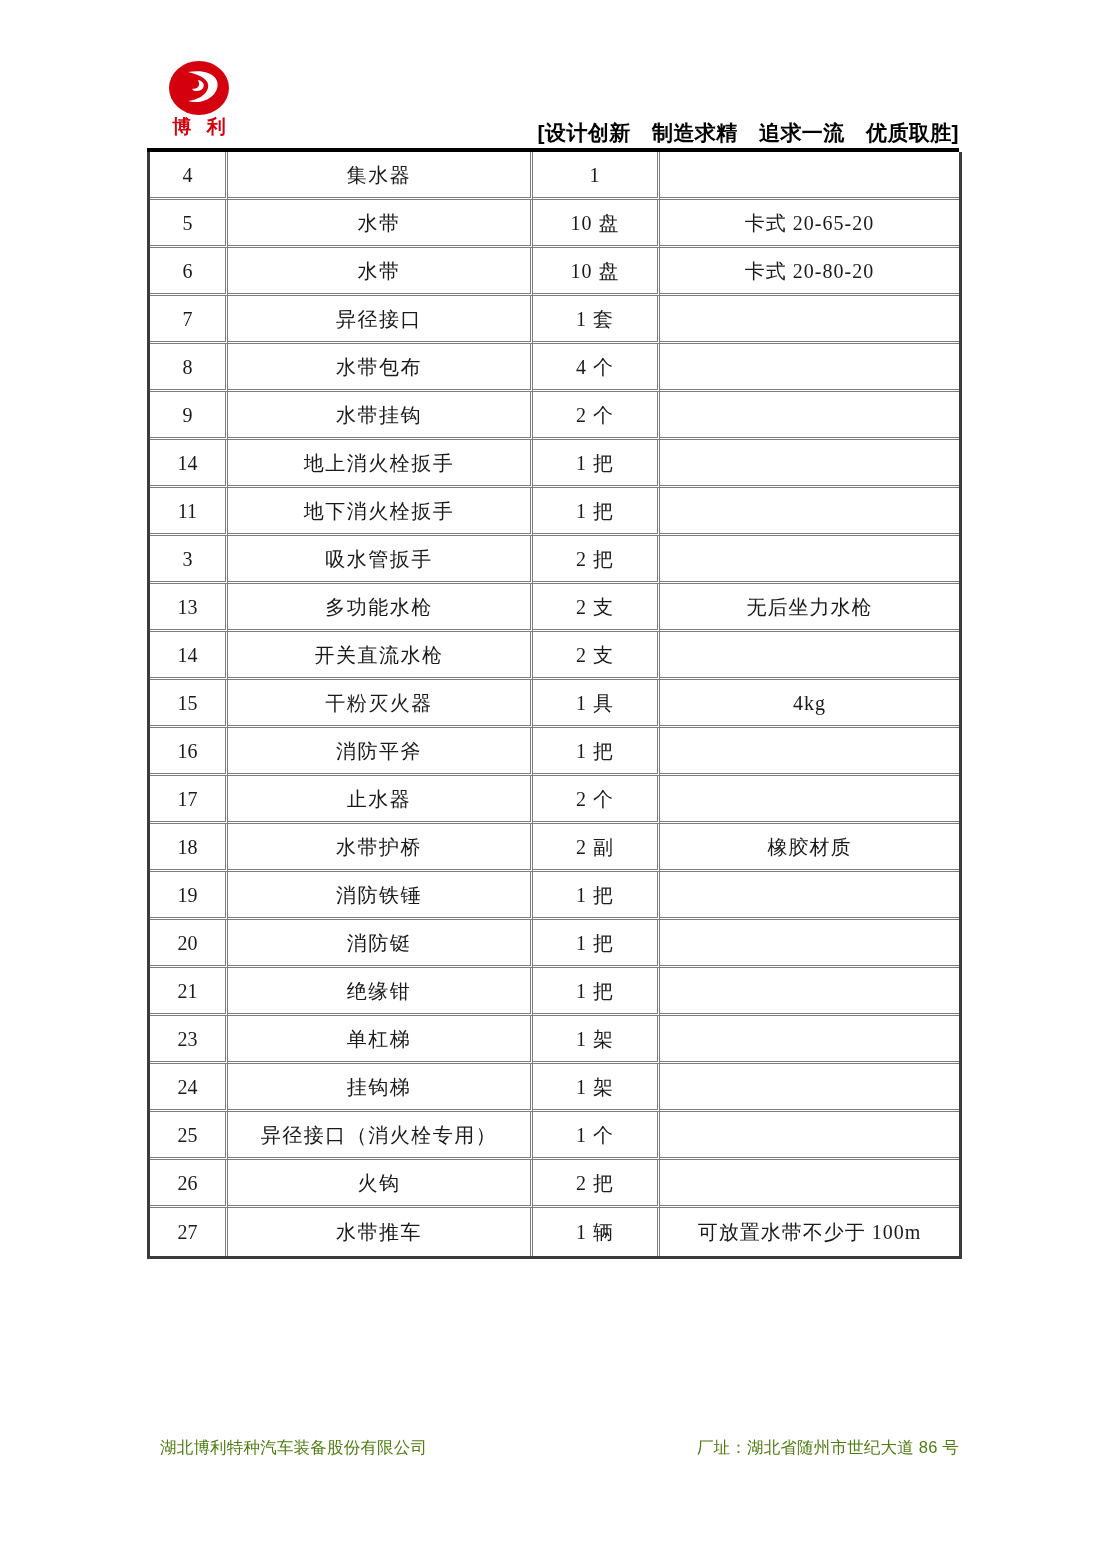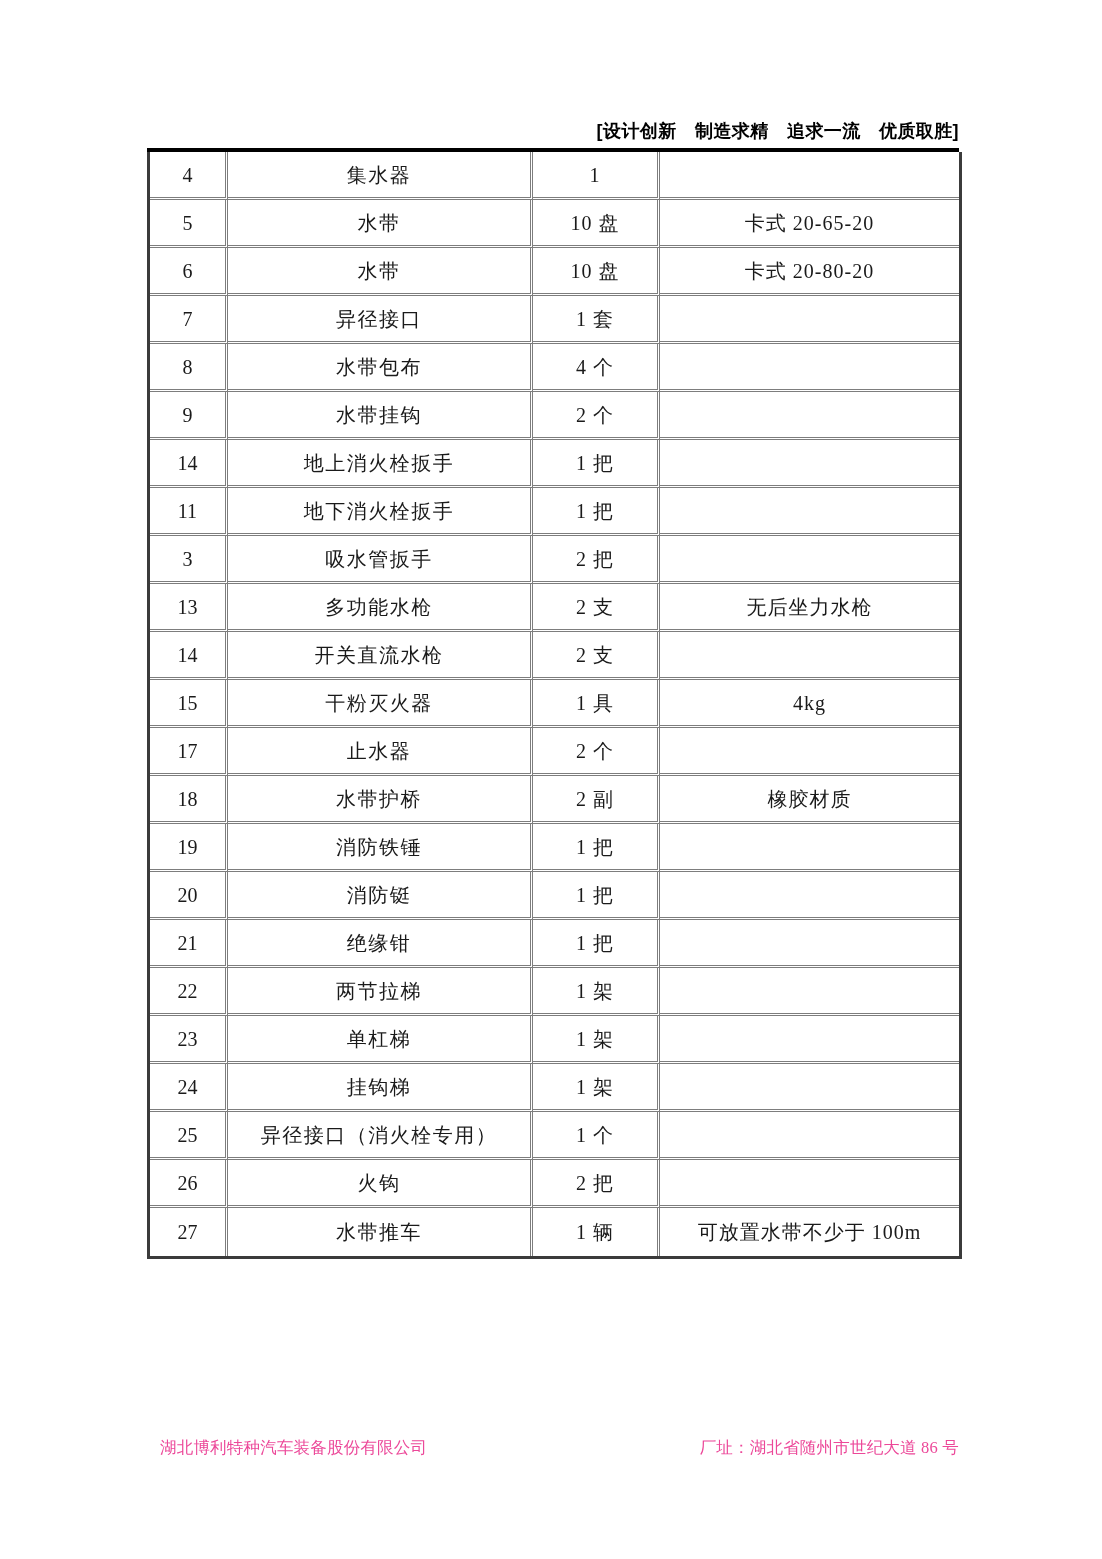--- a/index.html
+++ b/index.html
@@ -51,21 +51,21 @@
     margin-top: 1px;
     line-height: 1.1;
     text-indent: 5px;
   }
   .slogan {
     position: absolute;
     right: 0px;
     top: 59px;
     font-family: "Liberation Sans", "DejaVu Sans", sans-serif;
     font-weight: bold;
-    font-size: 18px;
+    font-size: 21px;
     color: #000000;
     white-space: nowrap;
     letter-spacing: 0.4px;
   }
 
   
   .table-wrap {
     position: absolute;
     left: 147px;
     top: 148px;
@@ -116,22 +116,22 @@
   td.cell-note { letter-spacing: 1px; }
 
   
   .footer {
     position: absolute;
     left: 147px;
     top: 1437px;
     width: 812px;
     height: 26px;
     font-size: 16.5px;
-    color: #ec4899;
-    font-family: Liberation Serif, serif;
+    color: #4d7c0f;
+    font-family: Liberation Sans, sans-serif;
   }
   .footer .f-left {
     position: absolute;
     left: 13px;
     top: 0;
     white-space: nowrap;
     letter-spacing: 0.2px;
   }
   .footer .f-right {
     position: absolute;
@@ -141,20 +141,29 @@
     letter-spacing: 0.2px;
   }
 </style>
 </head>
 <body>
 
 <div class="page">
 
   <div class="header">
 
+    <div class="logo-block">
+      <svg class="logo-mark" viewBox="0 0 62 56">
+        <ellipse cx="31" cy="28" rx="30" ry="27" fill="#d4000e"></ellipse>
+        <path d="M20 12 C 44 8, 54 20, 48 31 C 43 41, 29 44, 20 41 C 28 40, 38 36, 40 28 C 42 20, 33 15, 20 12 Z" fill="#ffffff"></path>
+        <path d="M25 18 C 36 18, 40 25, 35 31 C 31 36, 23 36, 20 33 C 27 33, 32 29, 31 25 C 30 21, 27 19, 25 18 Z" fill="#d4000e"></path>
+        <path d="M30 20 C 36 21, 38 27, 33 30 C 29 32, 25 31, 24 29 C 29 29, 32 26, 31 23 Z" fill="#ffffff"></path>
+      </svg>
+      <div class="logo-word">博 利</div>
+    </div>
 
     <div class="slogan">[设计创新　制造求精　追求一流　优质取胜]</div>
   </div>
 
   <div class="table-wrap">
     <div class="rule-top"></div>
     <table class="spec">
       <colgroup>
         <col class="c-no">
           <col class="c-name">
@@ -228,20 +237,26 @@
             <td class="cell-qty">2 支</td>
             <td class="cell-note"></td>
           </tr>
           <tr>
             <td class="cell-no">15</td>
             <td class="cell-name">干粉灭火器</td>
             <td class="cell-qty">1 具</td>
             <td class="cell-note">4kg</td>
           </tr>
           <tr>
+            <td class="cell-no">16</td>
+            <td class="cell-name">消防平斧</td>
+            <td class="cell-qty">1 把</td>
+            <td class="cell-note"></td>
+          </tr>
+          <tr>
             <td class="cell-no">17</td>
             <td class="cell-name">止水器</td>
             <td class="cell-qty">2 个</td>
             <td class="cell-note"></td>
           </tr>
           <tr>
             <td class="cell-no">18</td>
             <td class="cell-name">水带护桥</td>
             <td class="cell-qty">2 副</td>
             <td class="cell-note">橡胶材质</td>
@@ -258,26 +273,20 @@
             <td class="cell-qty">1 把</td>
             <td class="cell-note"></td>
           </tr>
           <tr>
             <td class="cell-no">21</td>
             <td class="cell-name">绝缘钳</td>
             <td class="cell-qty">1 把</td>
             <td class="cell-note"></td>
           </tr>
           <tr>
-            <td class="cell-no">22</td>
-            <td class="cell-name">两节拉梯</td>
-            <td class="cell-qty">1 架</td>
-            <td class="cell-note"></td>
-          </tr>
-          <tr>
             <td class="cell-no">23</td>
             <td class="cell-name">单杠梯</td>
             <td class="cell-qty">1 架</td>
             <td class="cell-note"></td>
           </tr>
           <tr>
             <td class="cell-no">24</td>
             <td class="cell-name">挂钩梯</td>
             <td class="cell-qty">1 架</td>
             <td class="cell-note"></td>

